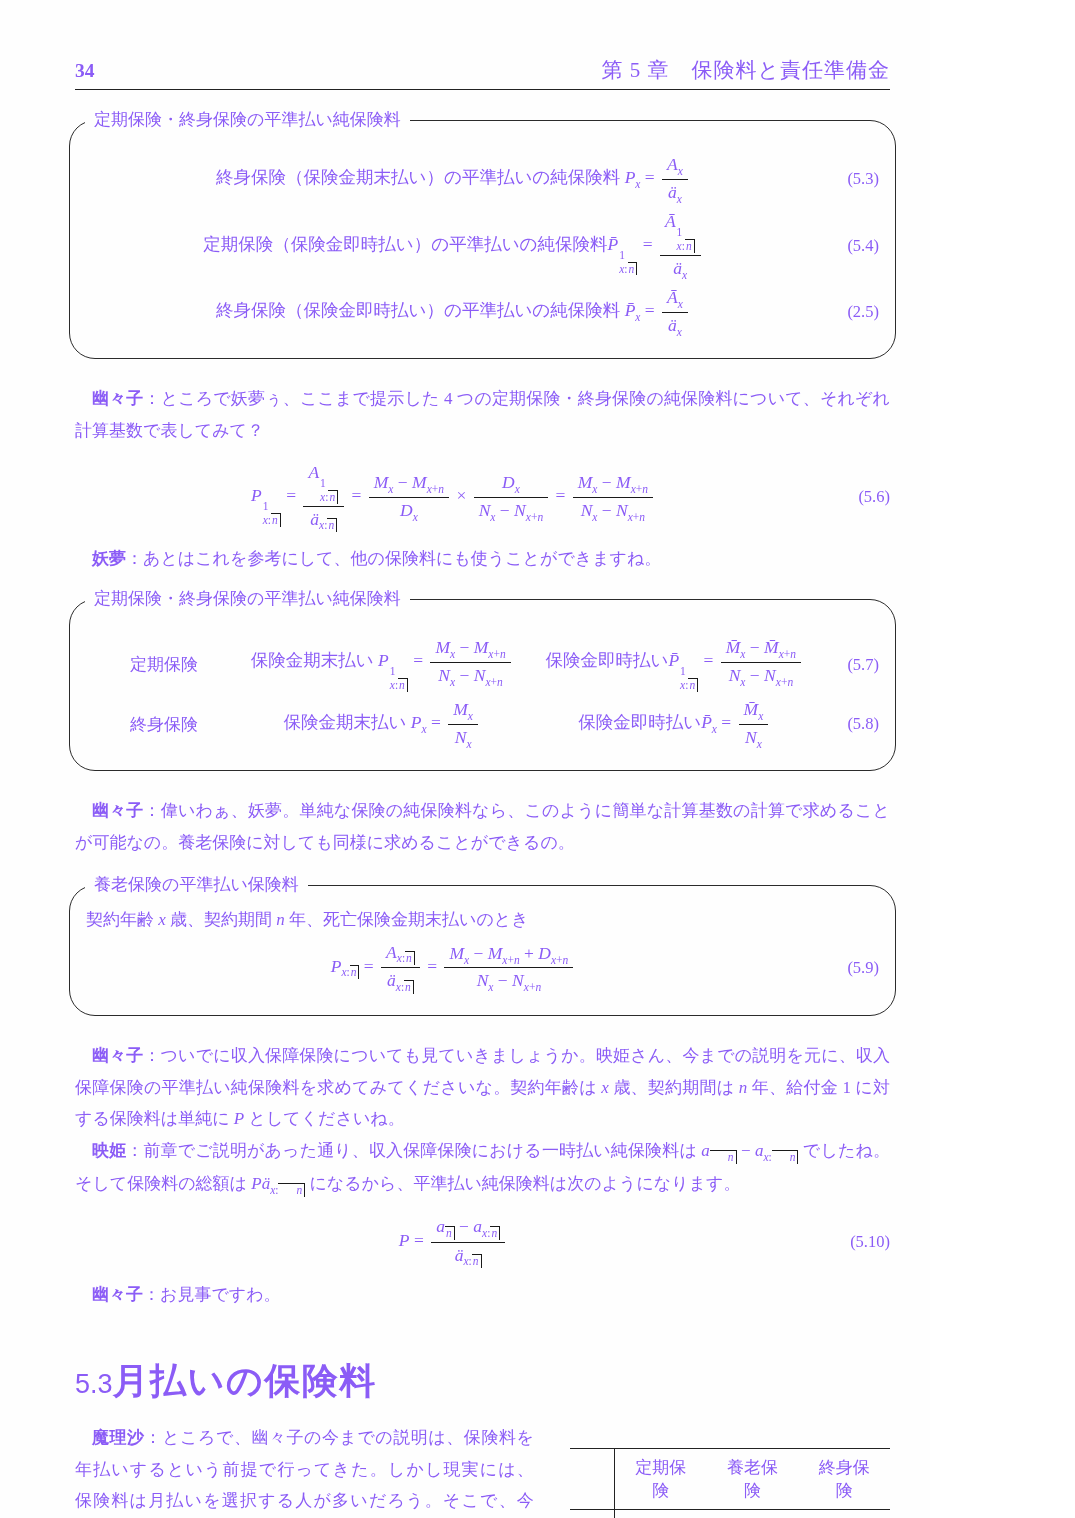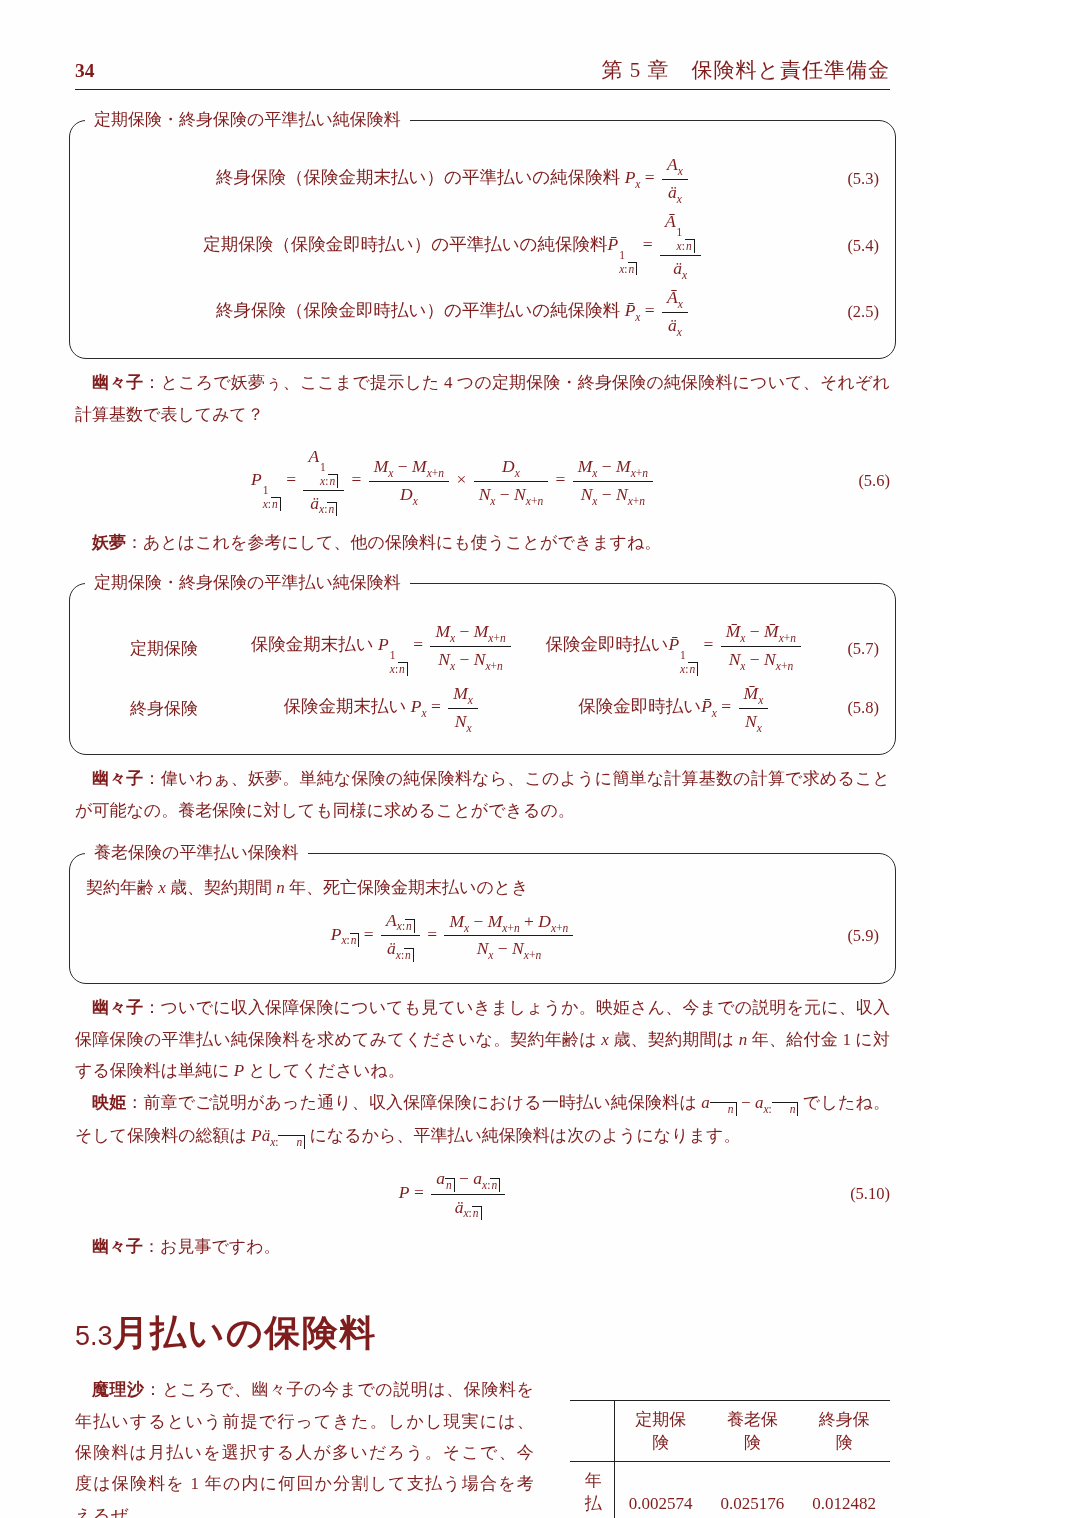--- a/index.html
+++ b/index.html
@@ -1,30 +1,30 @@
 <!DOCTYPE html>
 <html lang="ja"><head>
 <meta charset="utf-8">
 <style>
   *{box-sizing:border-box;}
   html,body{margin:0;padding:0;background:#ffffff;}
   .page{
     width:930px;height:1518px;overflow:hidden;position:relative;
-    background:#fefefe;color:#7f1d1d;
+    background:#fefefe;color:#8b5cf6;
     font-family:"Liberation Serif","DejaVu Serif",serif;
     font-size:17px;
     padding:56px 40px 0 75px;
   }
   
   .pagehead{display:flex;justify-content:space-between;align-items:baseline;
     border-bottom:1.3px solid #222;padding-bottom:5px;}
   .pnum{font-weight:bold;font-size:19.5px;}
   .chap{font-size:21px;letter-spacing:1px;}
   
-  .itembox{position:relative;border:1.6px solid #2b2b2b;border-radius:17px;
+  .itembox{position:relative;border:1.6px solid #2b2b2b;border-radius:26px;
     margin:30px -6px 8px;padding:26px 16px 14px;}
   .boxtitle{position:absolute;top:-13px;left:15px;background:#fefefe;
     padding:0 9px;font-size:17px;white-space:nowrap;}
   
   .eqrow{display:flex;align-items:center;margin:7px 0;}
   .eqbody{flex:1;text-align:center;font-size:17.5px;}
   .eqpart{flex:1.15;text-align:center;font-size:17.5px;}
   .rowlabel{width:150px;padding-left:44px;}
   .eqno{width:58px;text-align:right;font-size:16.5px;}
   .display-eq{margin:15px 0 11px;}
@@ -32,21 +32,21 @@
   .fn{display:block;padding:0 5px 2px;}
   .fd{display:block;border-top:1.2px solid #1a1a1a;padding:2px 5px 0;}
   sub{font-size:11.5px;}
   .ss{display:inline-flex;flex-direction:column;align-items:flex-start;
     font-size:11.5px;line-height:1.12;vertical-align:-9px;margin:0 1px;}
   .ang{display:inline-block;border-top:1px solid #1a1a1a;border-right:1px solid #1a1a1a;
     padding:0 2px 0 1px;line-height:1.12;}
   i{font-style:italic;}
   b{font-family:"Liberation Sans","DejaVu Sans",sans-serif;font-weight:700;}
   
-  .dlg{margin-top:8px;}
+  .dlg{margin-top:24px;}
   .para{margin:0;text-indent:1em;line-height:1.88;text-align:justify;}
   .box-intro{margin:0 0 6px;line-height:1.7;}
   
   .section-head{display:flex;align-items:baseline;margin:46px 0 0;
     font-family:"Liberation Sans","DejaVu Sans",sans-serif;}
   .secnum{font-size:27px;font-weight:400;}
   .sectitle{font-size:36px;font-weight:700;letter-spacing:1.5px;}
   
   .columns{display:flex;gap:36px;margin-top:16px;}
   .colL{width:502px;}

